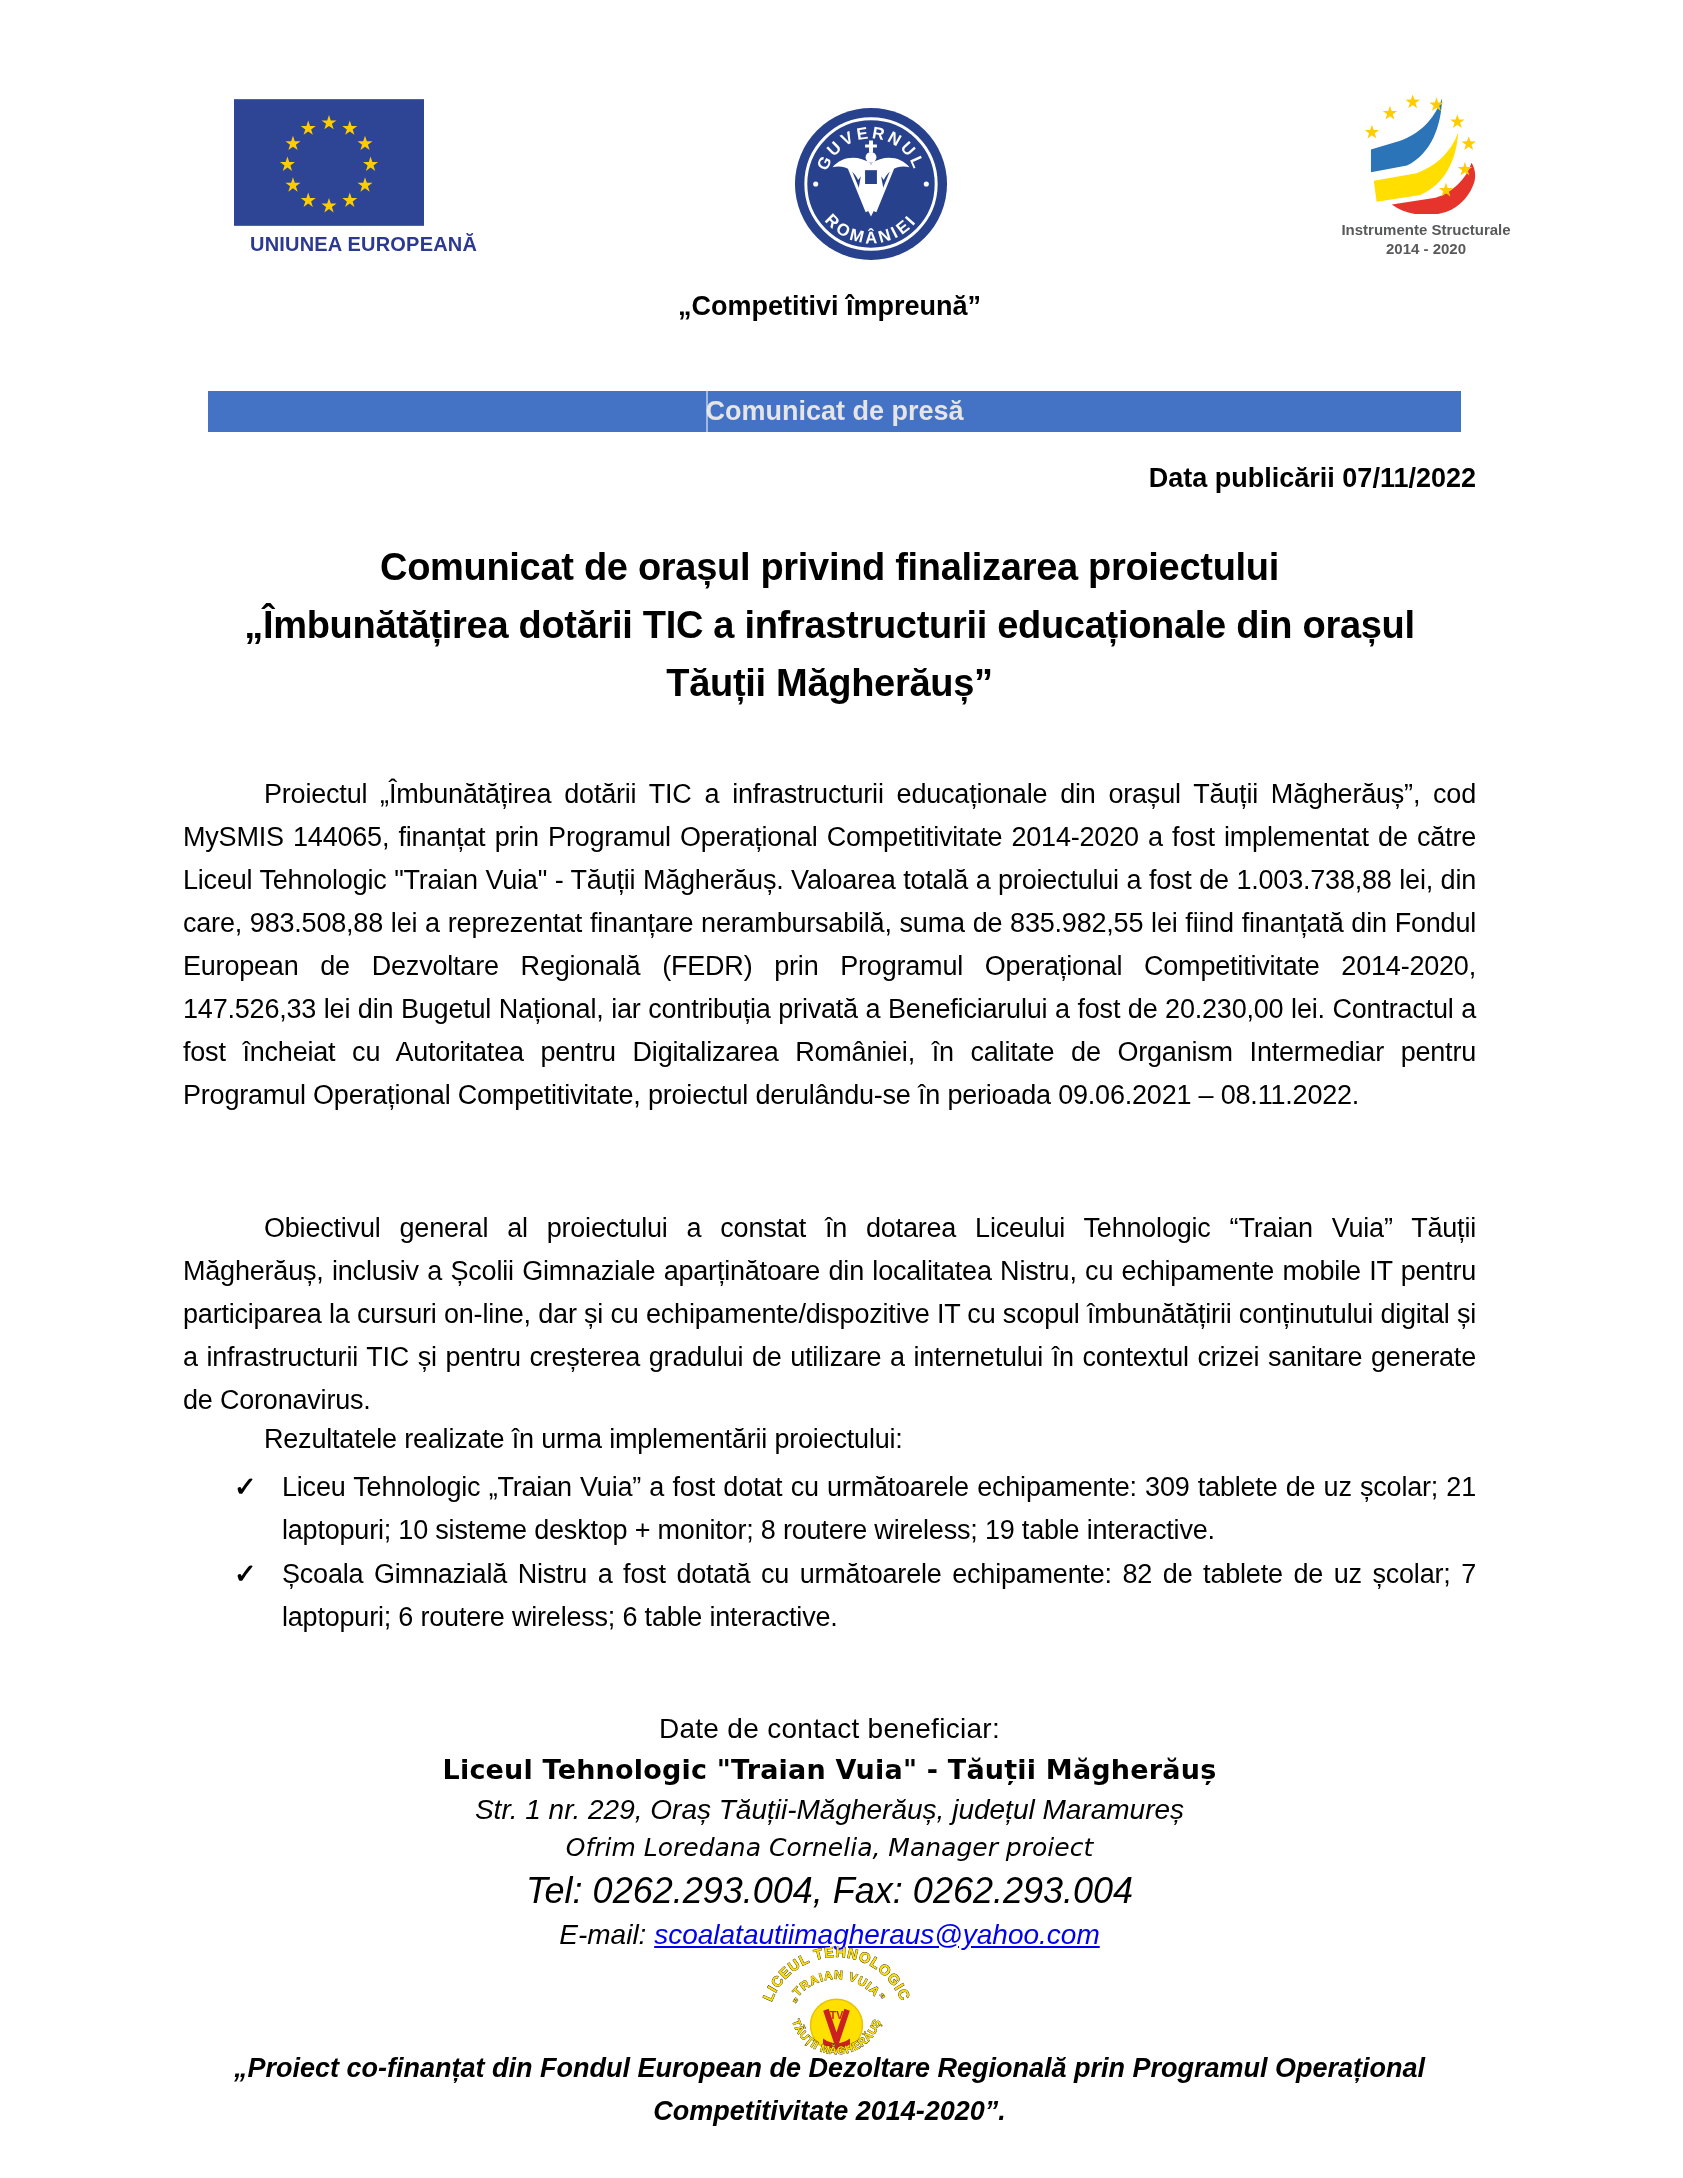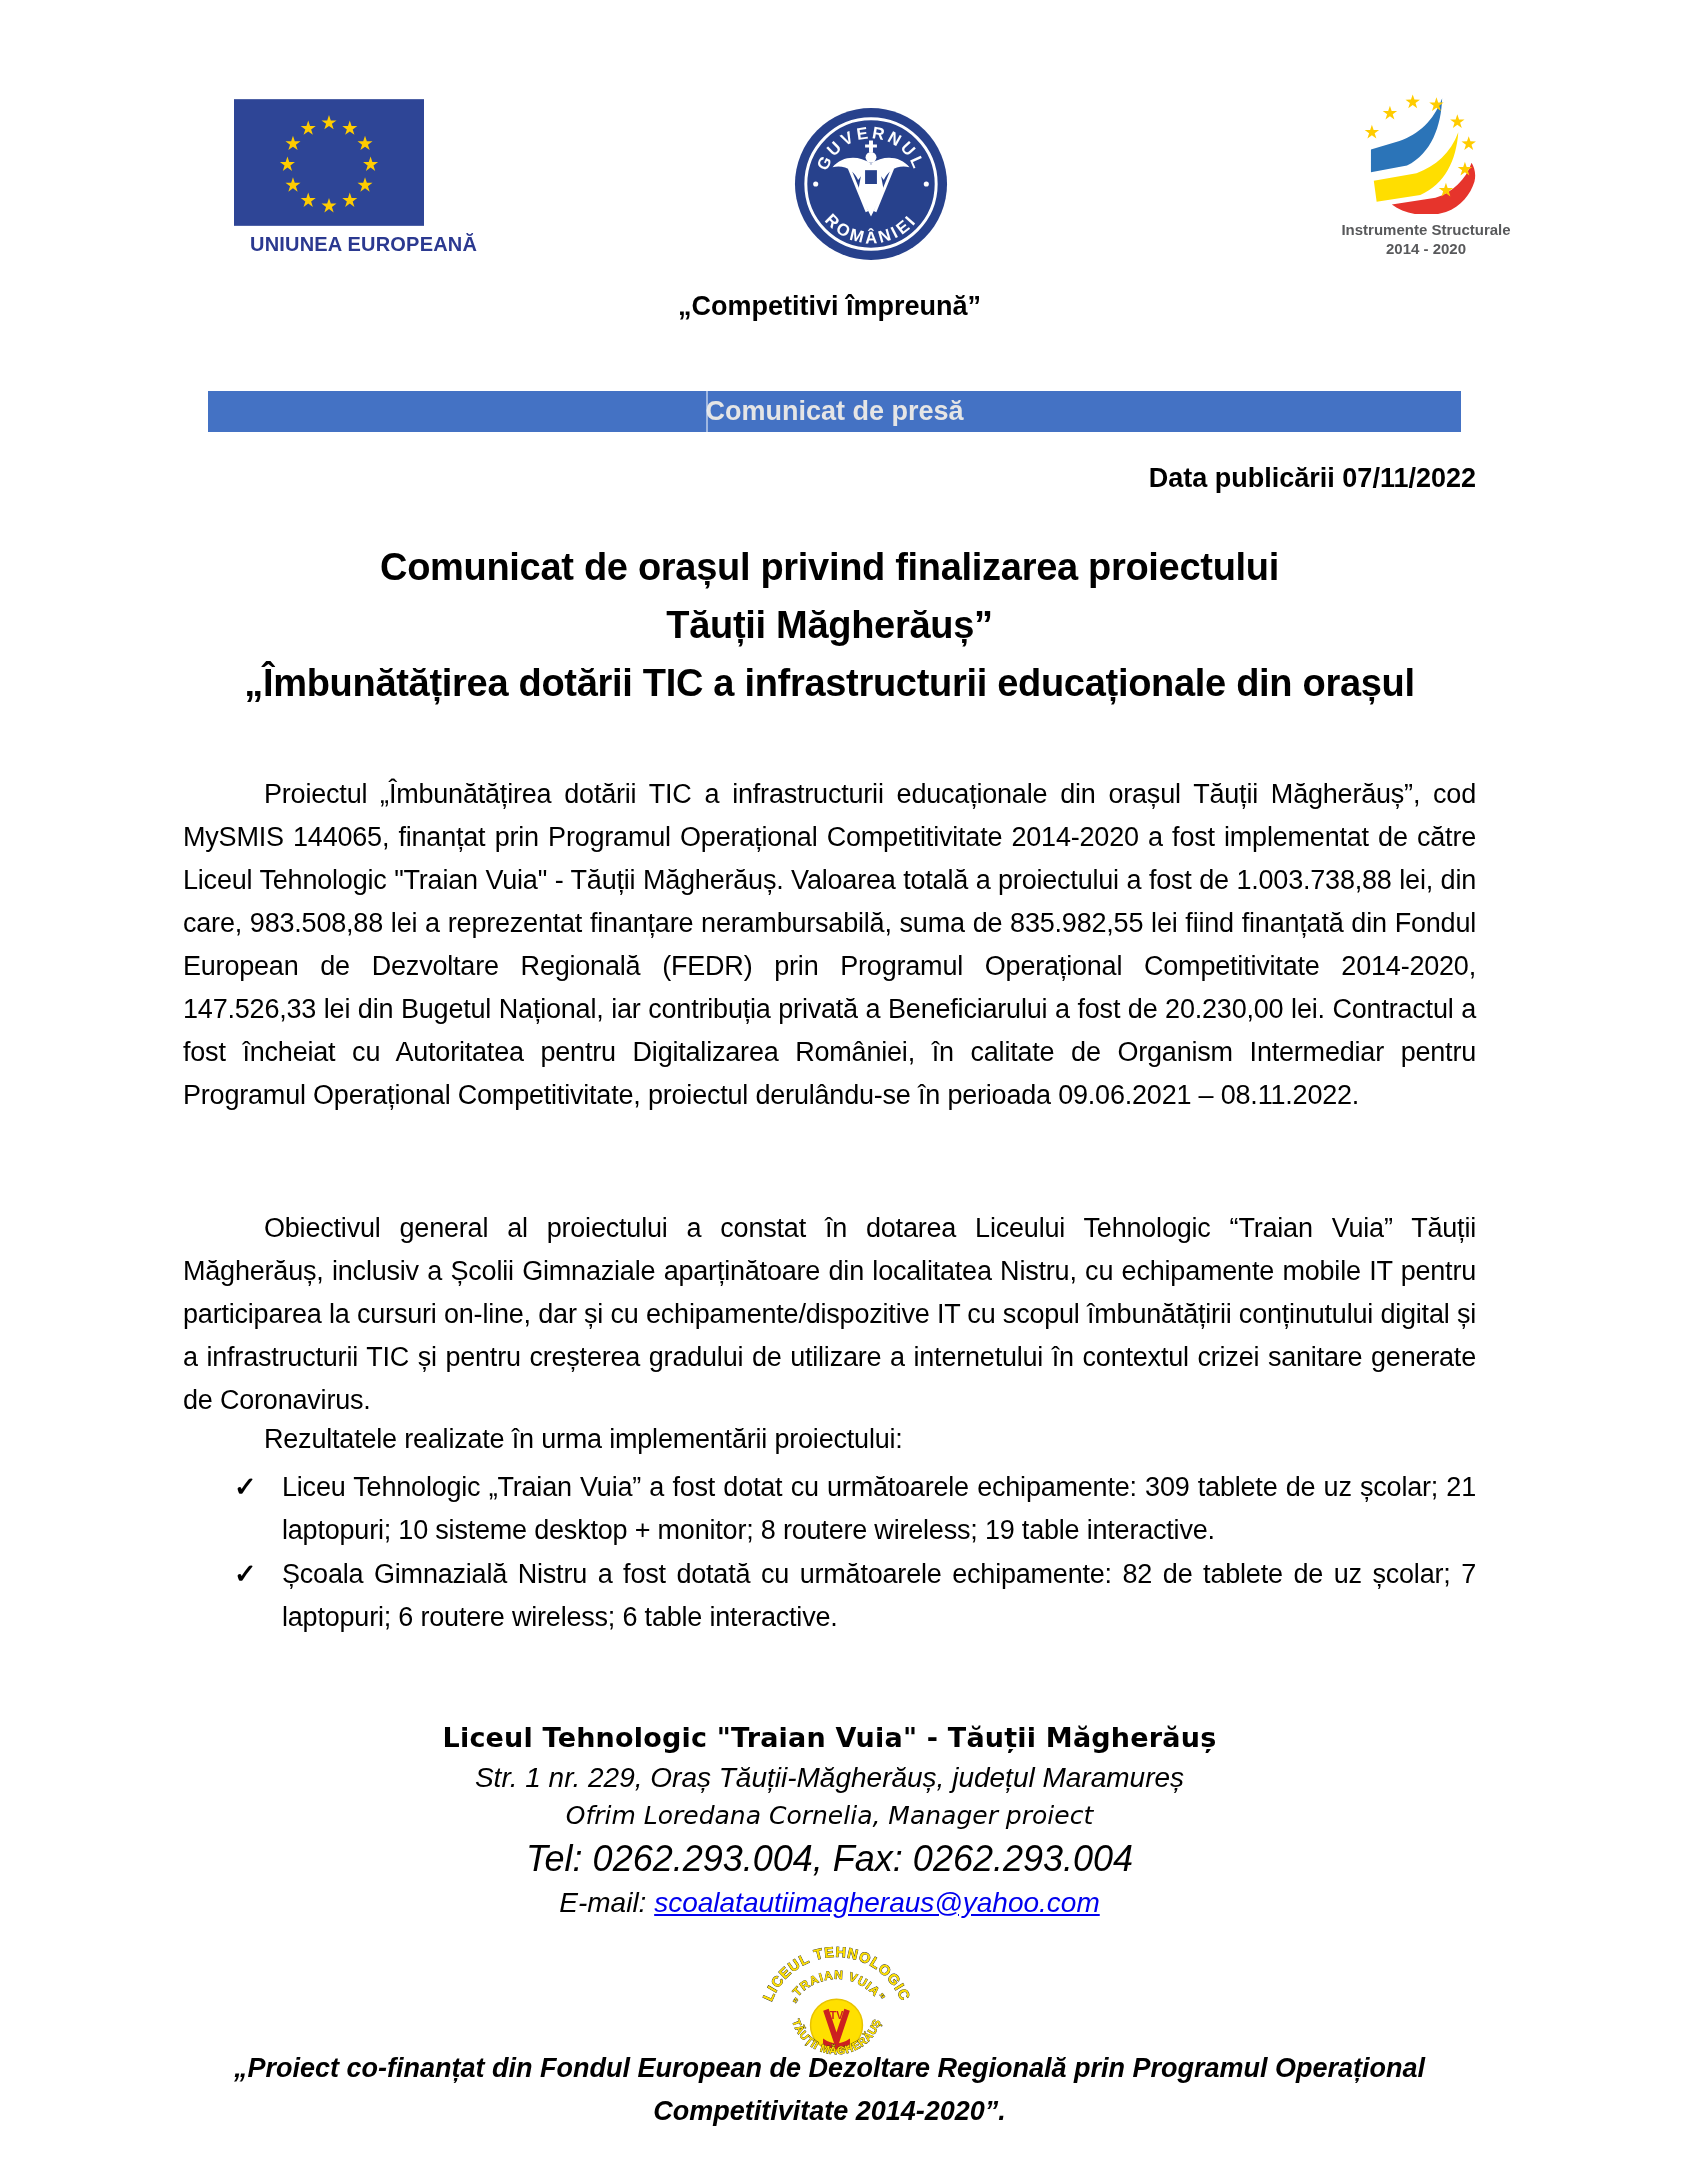--- a/index.html
+++ b/index.html
@@ -149,40 +149,41 @@
 
   <div class="abs banner">
     <div class="banner-divider"></div>
     <div class="banner-label">Comunicat de presă</div>
   </div>
 
   <div class="abs pub-date">Data publicării 07/11/2022</div>
 
   <div class="abs title">
     <div>Comunicat de orașul privind finalizarea proiectului</div>
+    <div>„Îmbunătățirea dotării TIC a infrastructurii educaționale din orașul</div>
     <div>Tăuții Măgherăuș”</div>
-    <div>„Îmbunătățirea dotării TIC a infrastructurii educaționale din orașul</div>
   </div>
 
   <div class="abs bodytext p1 indent">Proiectul „Îmbunătățirea dotării TIC a infrastructurii educaționale din orașul Tăuții Măgherăuș”, cod MySMIS 144065, finanțat prin Programul Operațional Competitivitate 2014-2020 a fost implementat de către Liceul Tehnologic "Traian Vuia" - Tăuții Măgherăuș. Valoarea totală a proiectului a fost de 1.003.738,88 lei, din care, 983.508,88 lei a reprezentat finanțare nerambursabilă,  suma de 835.982,55 lei fiind finanțată din Fondul European de Dezvoltare Regională (FEDR) prin Programul Operațional Competitivitate 2014-2020, 147.526,33 lei din Bugetul Național, iar contribuția privată a Beneficiarului a fost de 20.230,00 lei. Contractul a fost încheiat cu Autoritatea pentru Digitalizarea României, în calitate de Organism Intermediar pentru Programul Operațional Competitivitate, proiectul derulându-se în perioada 09.06.2021 – 08.11.2022.</div>
   <div class="abs bodytext p2 indent">Obiectivul general al proiectului a constat în dotarea Liceului Tehnologic “Traian Vuia” Tăuții Măgherăuș, inclusiv a Școlii Gimnaziale aparținătoare din localitatea Nistru, cu echipamente mobile IT pentru participarea la cursuri on-line, dar și cu echipamente/dispozitive IT cu scopul îmbunătățirii conținutului digital și a infrastructurii TIC și pentru creșterea gradului de utilizare a internetului în contextul crizei sanitare generate de Coronavirus.</div>
   <div class="abs results-intro">Rezultatele realizate în urma implementării proiectului:</div>
 
   <ul class="abs results">
     <li>
       <span class="check">✓</span>
       <span>Liceu Tehnologic „Traian Vuia” a fost dotat cu următoarele echipamente: 309 tablete de uz școlar; 21 laptopuri; 10 sisteme desktop + monitor; 8 routere wireless; 19 table interactive.</span>
     </li>
     <li>
       <span class="check">✓</span>
       <span>Școala Gimnazială Nistru a fost dotată cu următoarele echipamente: 82 de tablete de uz școlar; 7 laptopuri; 6 routere wireless; 6 table interactive.</span>
     </li>
   </ul>
 
   <div class="abs contact">
+    <div class="contact-heading">Date de contact beneficiar:</div>
     <div class="contact-org">Liceul Tehnologic "Traian Vuia" - Tăuții Măgherăuș</div>
     <div class="contact-address">Str. 1 nr. 229, Oraș Tăuții-Măgherăuș, județul Maramureș</div>
     <div class="contact-manager">Ofrim Loredana Cornelia, Manager proiect</div>
     <div class="contact-phone">Tel: 0262.293.004, Fax: 0262.293.004</div>
     <div class="contact-email">
       <span>E-mail: </span><a class="email-link" href="#">scoalatautiimagheraus@yahoo.com</a>
     </div>
   </div>
 
   <svg class="abs school-logo" width="173" height="145" viewBox="0 0 180 150">

